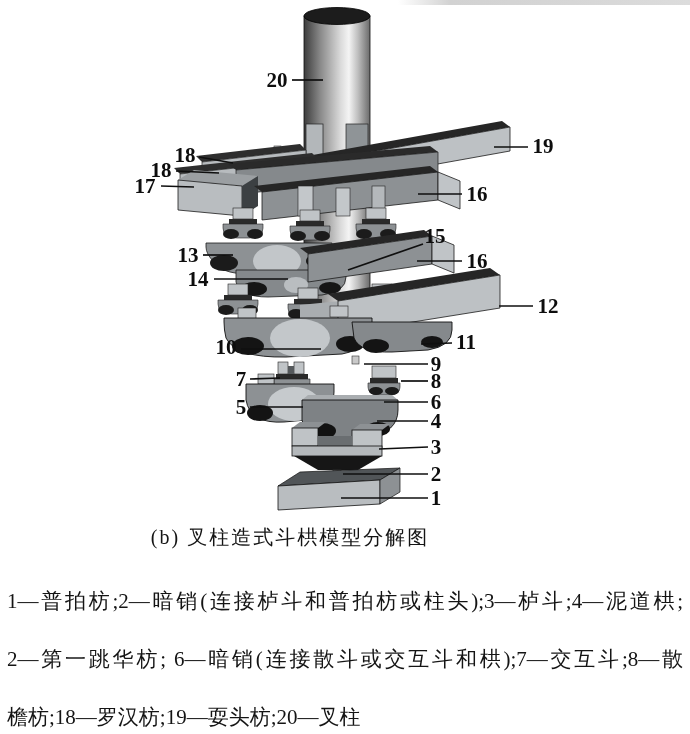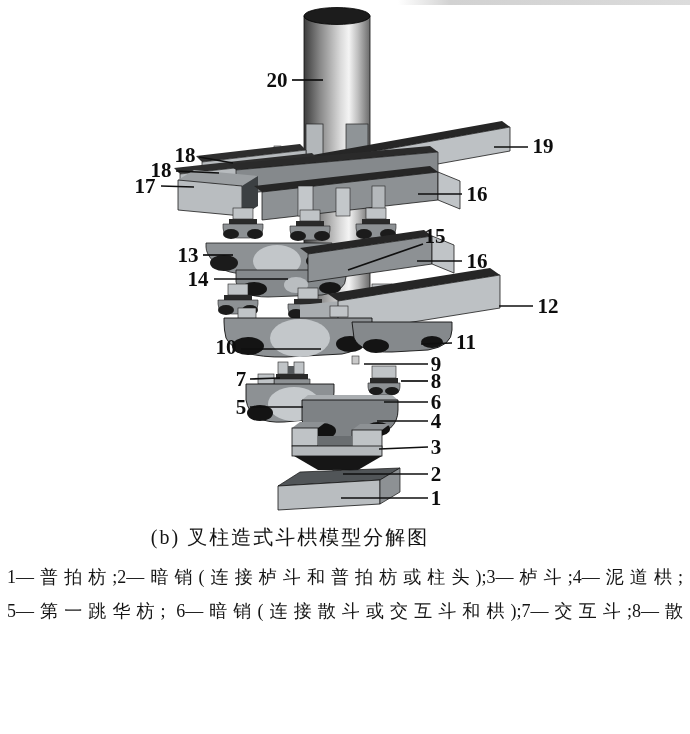--- a/index.html
+++ b/index.html
@@ -16,23 +16,23 @@
   .caption{
     position:absolute;top:524px;left:0;width:566px;
     text-align:center;padding-left:14px;box-sizing:border-box;
     font-size:20px;letter-spacing:2px;color:#141414;
   }
   .legend{
     position:absolute;top:560px;left:0;width:690px;height:174px;
     padding:0 7px;box-sizing:border-box;overflow:hidden;
   }
   .legend .line{
-    height:34px;line-height:34px;font-size:18px;color:#141414;
+    height:34px;line-height:34px;font-size:21px;color:#141414;
     white-space:nowrap;overflow:hidden;
-    text-align:justify;text-align-last:justify;text-justify:inter-character;
+    text-align:justify;text-align-last:justify;text-justify:inter-character;margin-top:24px;
   }
   .legend .line.last{text-align-last:left;}
 </style>
 </head>
 <body>
 
 <div class="screen">
   <div class="top-strip"></div>
 
   <div class="model-wrap">
@@ -284,15 +284,16 @@
           <line x1="341" y1="498" x2="428" y2="498" stroke="#0f0f0f" stroke-width="1.7"></line>
           <text x="436" y="505" text-anchor="middle" font-family="&quot;Liberation Serif&quot;,&quot;DejaVu Serif&quot;,serif" font-size="21" font-weight="bold" fill="#0d0d0d">1</text>
         </g>
     </svg>
   </div>
 
   <div class="caption">(b) 叉柱造式斗栱模型分解图</div>
 
   <div class="legend">
     <div class="line">1—普拍枋;2—暗销(连接栌斗和普拍枋或柱头);3—栌斗;4—泥道栱;</div>
-    <div class="line">5—第一跳华枋; 6—暗销(连接散斗或交互斗和栱);7—交互斗;8—散</div>
+    <div class="line">2—第一跳华枋; 6—暗销(连接散斗或交互斗和栱);7—交互斗;8—散</div>
+    <div class="line last">檐枋;18—罗汉枋;19—耍头枋;20—叉柱</div>
   </div>
 </div>
 
 </body></html>

